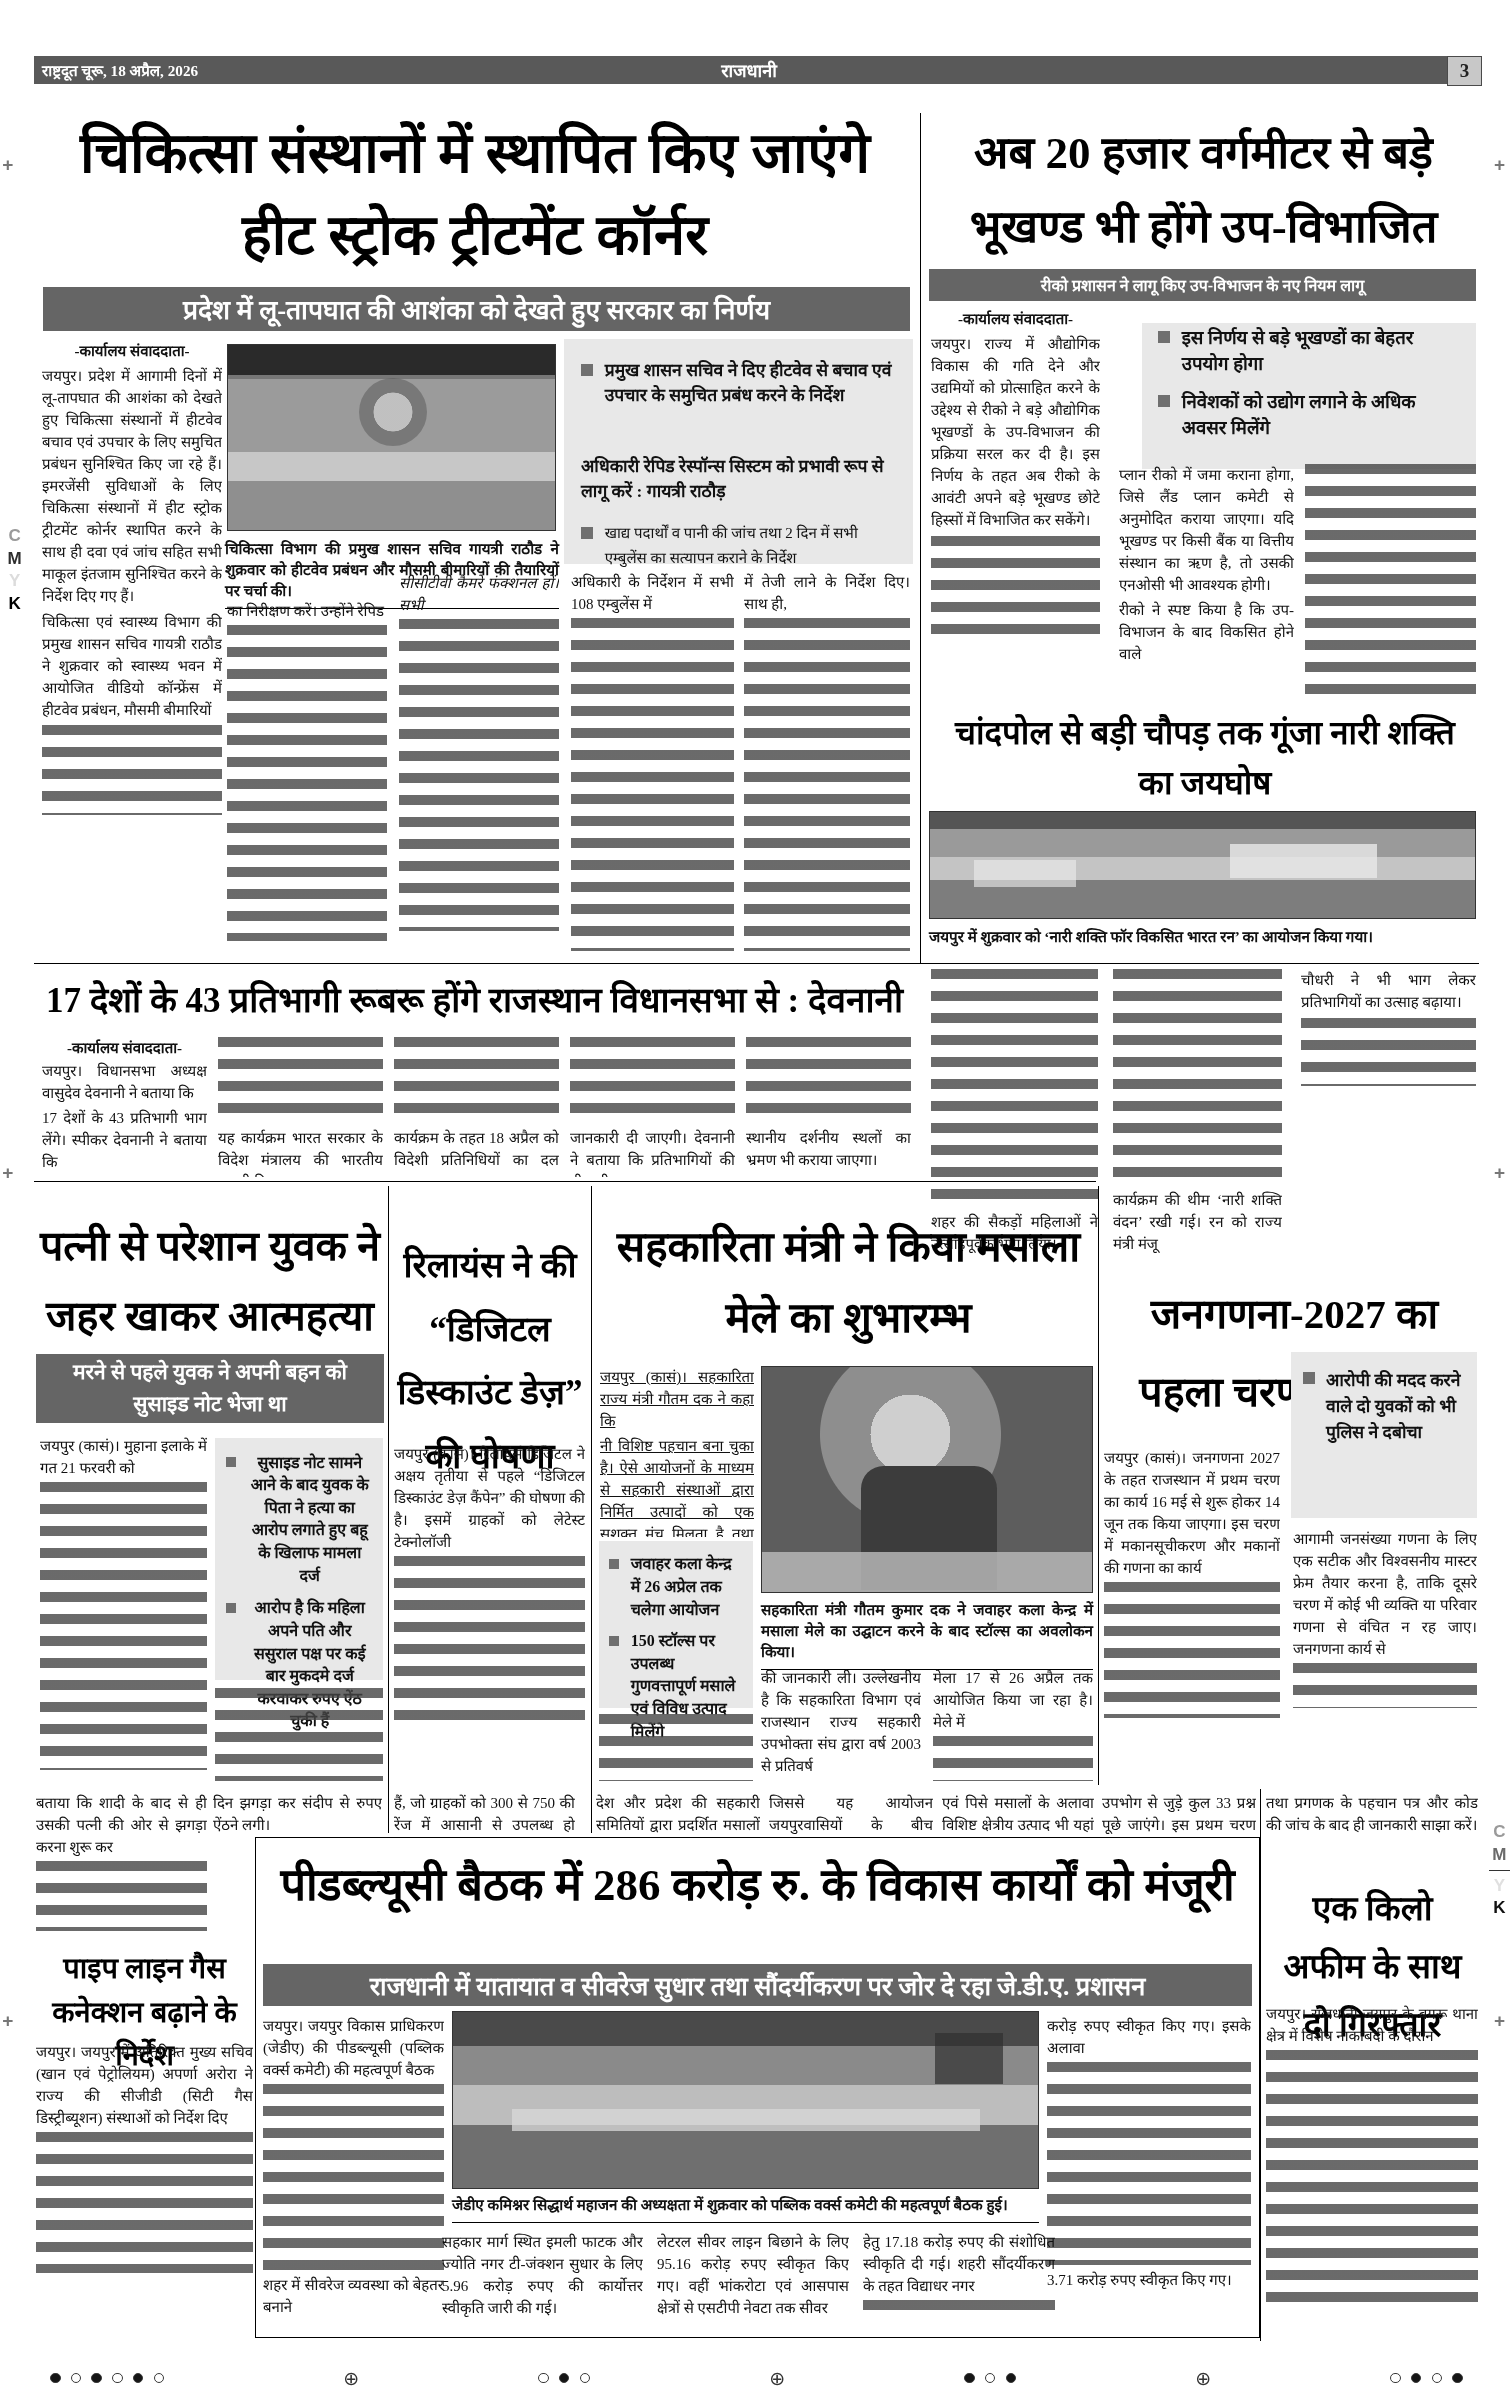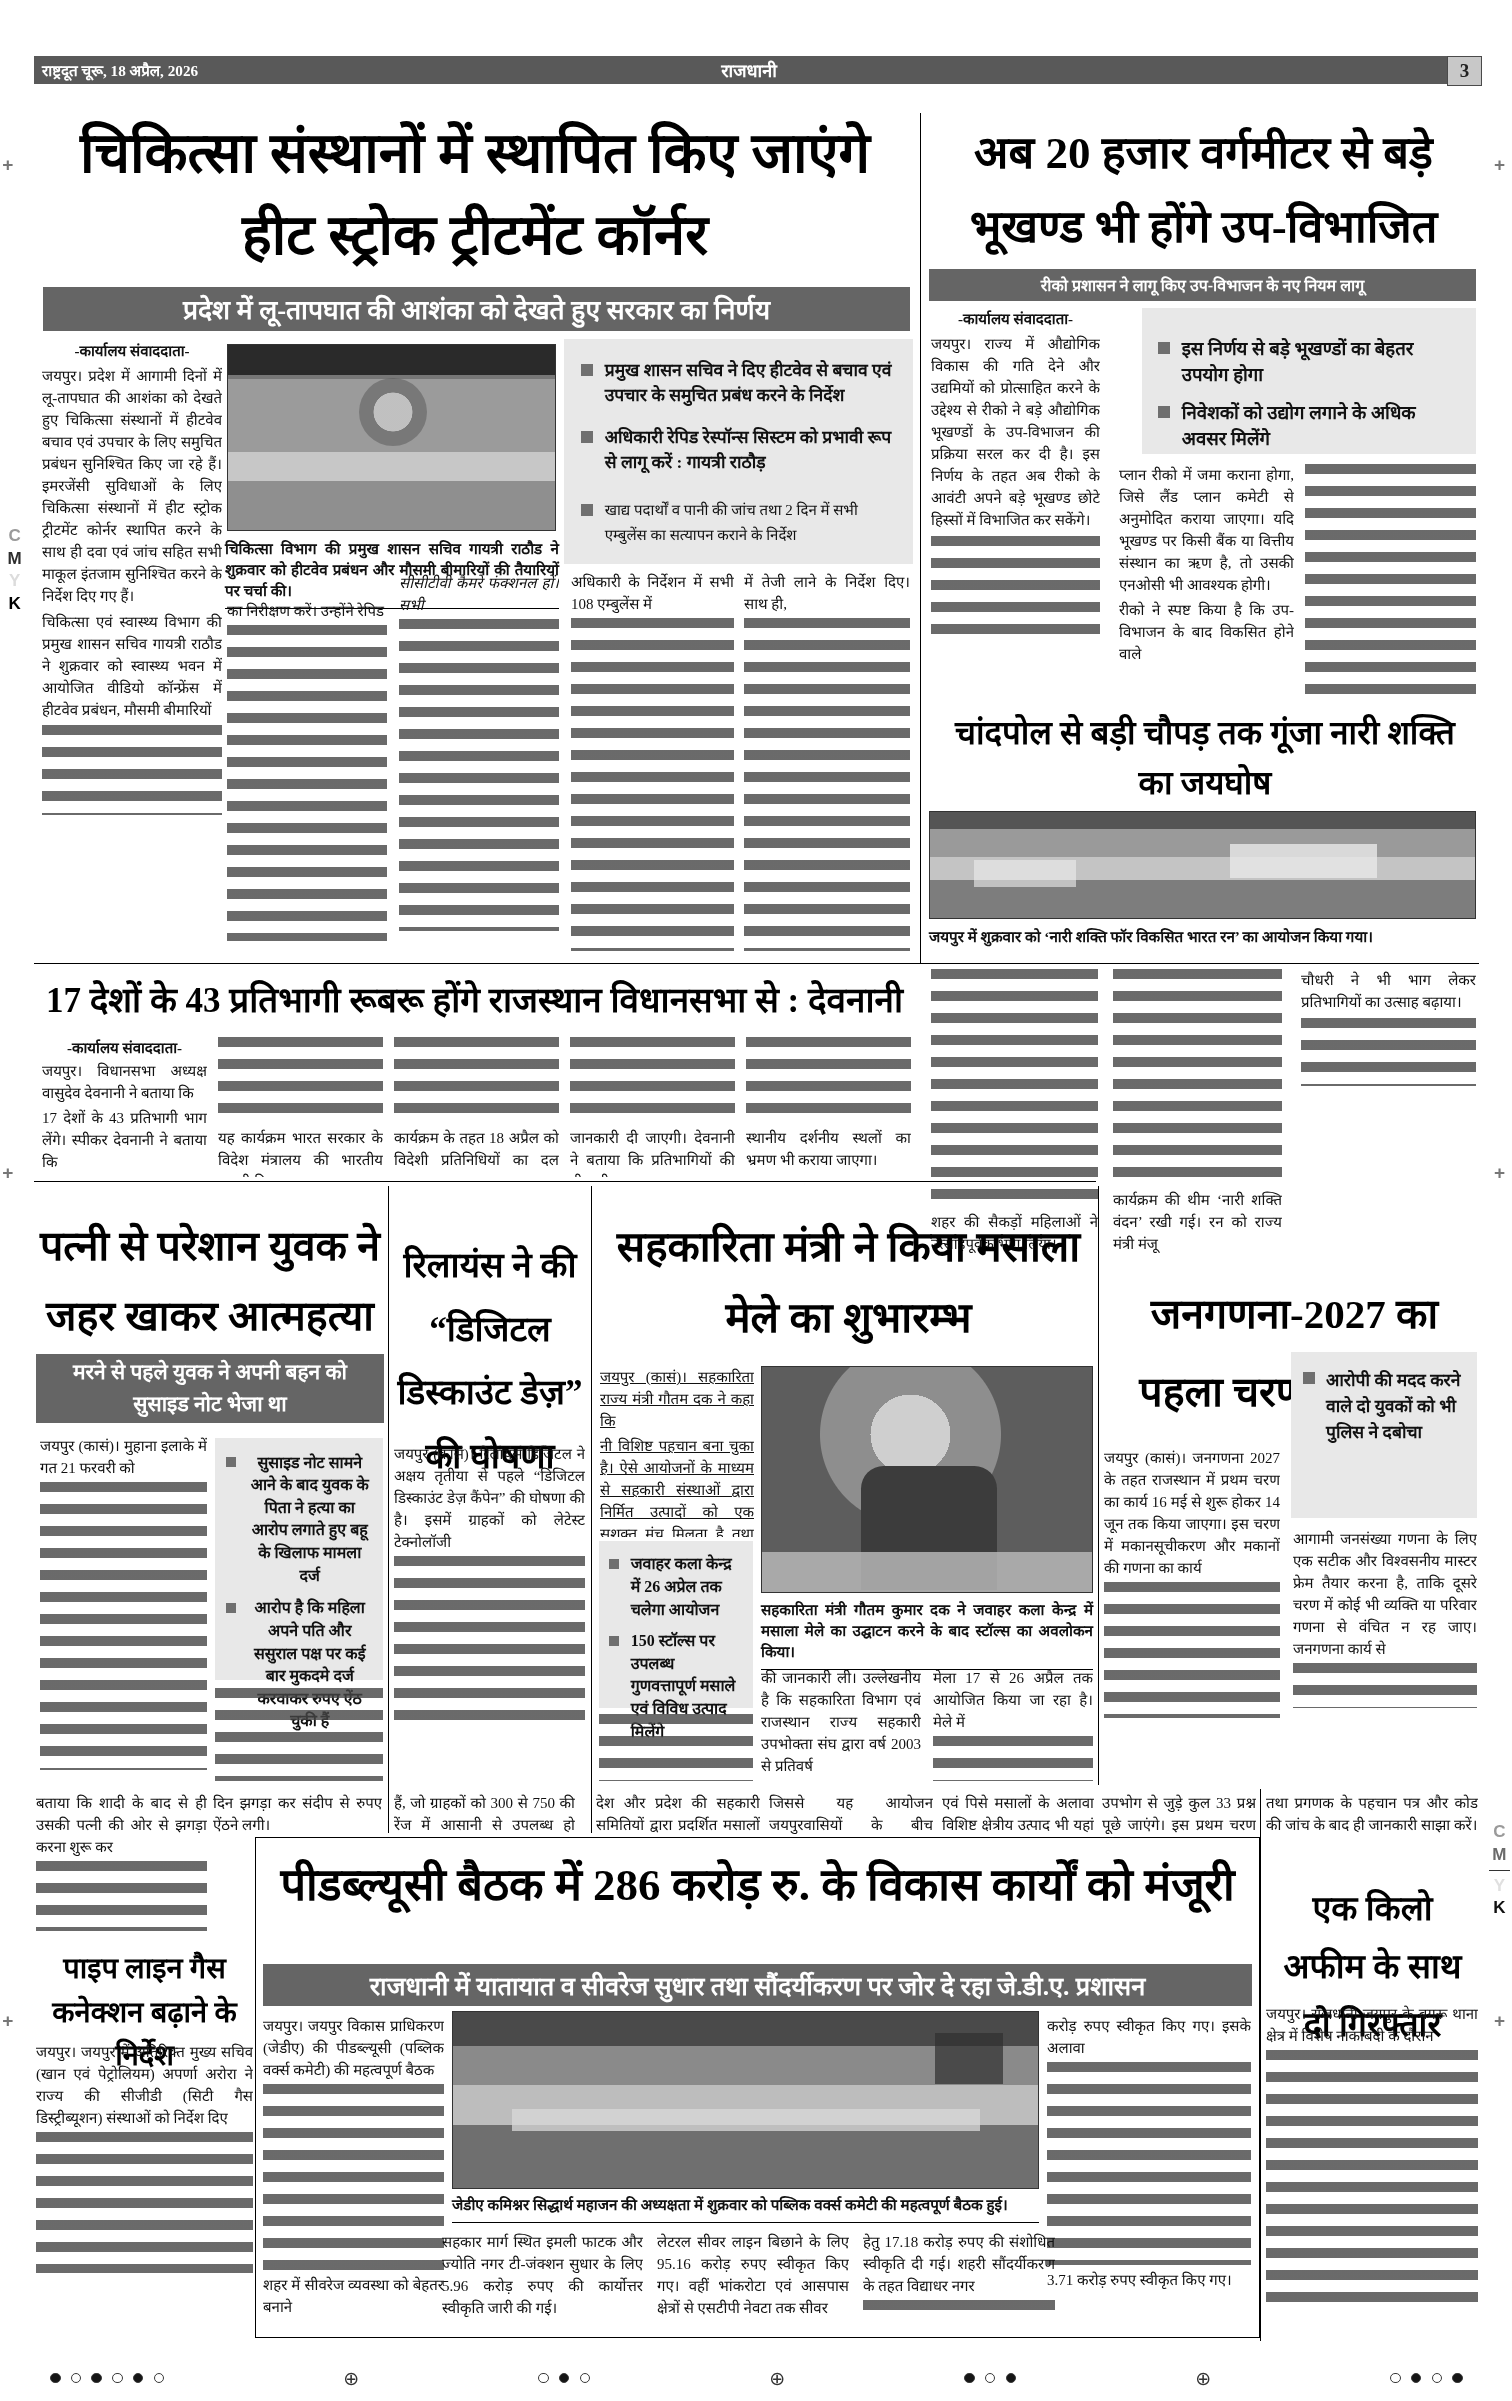--- a/index.html
+++ b/index.html
@@ -76,21 +76,21 @@
       linear-gradient(180deg,#2a2a2a 0 30.5px,#777 30.5px 34px,#9b9b9b 34px 107px,#c7c7c7 107px 136px,#8f8f8f 136px 187px);">
     <div style="position:absolute;left:40%;top:18%;width:68px;height:68px;border-radius:50%;background:radial-gradient(circle,#e6e6e6 0 40%,#555 41% 100%);opacity:.5;"></div>
   </div>
   <div class="a cap caprule" style="left:225px;top:538px;width:334px;">चिकित्सा विभाग की प्रमुख शासन सचिव गायत्री राठौड ने शुक्रवार को हीटवेव प्रबंधन और मौसमी बीमारियों की तैयारियों पर चर्चा की।</div>
 
   <div class="a bbox" style="left:564px;top:339px;width:349px;height:225px;padding:19px 17px;">
     <div class="bul" style="margin-bottom:17px;">
         <span class="sq"></span>
       <span style="font-weight:bold;font-size:17.5px;line-height:25px;">प्रमुख शासन सचिव ने दिए हीटवेव से बचाव एवं उपचार के समुचित प्रबंध करने के निर्देश</span>
       </div>
-    <div class="bul" style="margin-bottom:23px;">
+    <div class="bul" style="margin-bottom:17px;flex-direction:column;">
         <span class="sq"></span>
       <span style="font-weight:bold;font-size:17.5px;line-height:25px;">अधिकारी रेपिड रेस्पॉन्स सिस्टम को प्रभावी रूप से लागू करें : गायत्री राठौड़</span>
       </div>
     <div class="bul">
         <span class="sq"></span>
       <span style="font-weight:normal;font-size:15px;line-height:25px;">खाद्य पदार्थों व पानी की जांच तथा 2 दिन में सभी एम्बुलेंस का सत्यापन कराने के निर्देश</span>
       </div>
   </div>
 
   <div class="a j" style="left:227px;top:600px;width:160px;height:359px;overflow:hidden;">
@@ -114,21 +114,21 @@
 
   <div class="a hl" style="left:932px;top:117px;width:543px;font-size:45px;line-height:1.64;">अब 20 हजार वर्गमीटर से बड़े भूखण्ड भी होंगे उप-विभाजित</div>
   <div class="a kick" style="left:929px;top:269px;width:547px;height:32px;font-size:16px;">रीको प्रशासन ने लागू किए उप-विभाजन के नए नियम लागू</div>
 
   <div class="a j" style="left:931px;top:308px;width:169px;height:393px;overflow:hidden;">
     <p class="byl">-कार्यालय संवाददाता-</p>
     <p>जयपुर। राज्य में औद्योगिक विकास की गति देने और उद्यमियों को प्रोत्साहित करने के उद्देश्य से रीको ने बड़े औद्योगिक भूखण्डों के उप-विभाजन की प्रक्रिया सरल कर दी है। इस निर्णय के तहत अब रीको के आवंटी अपने बड़े भूखण्ड छोटे हिस्सों में विभाजित कर सकेंगे।</p>
     <div class="gk" style="height:107px;margin-top:4.5px;"></div>
   </div>
 
-  <div class="a bbox" style="left:1142px;top:308px;width:334px;height:146px;padding:28px 16px;">
+  <div class="a bbox" style="left:1142px;top:323px;width:334px;height:146px;padding:2px 16px;">
     <div class="bul" style="margin-bottom:12.4px;">
         <span class="sq"></span>
       <span style="font-weight:bold;font-size:18.6px;line-height:26px;">इस निर्णय से बड़े भूखण्डों का बेहतर उपयोग होगा</span>
       </div>
     <div class="bul">
         <span class="sq"></span>
       <span style="font-weight:bold;font-size:18.6px;line-height:26px;">निवेशकों को उद्योग लगाने के अधिक अवसर मिलेंगे</span>
       </div>
   </div>
 

